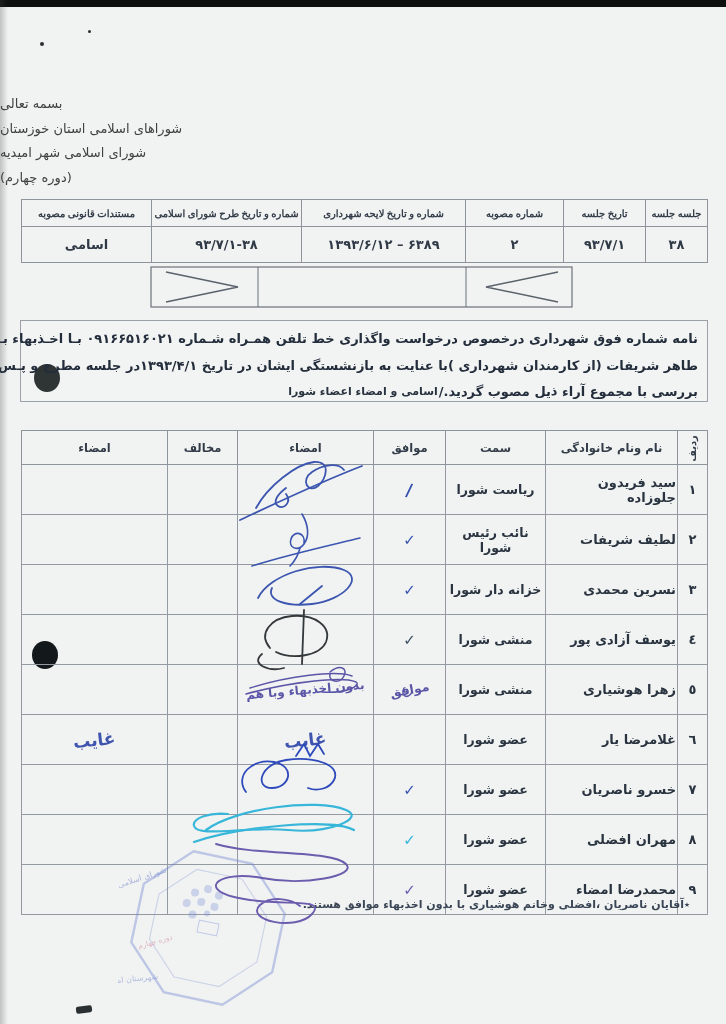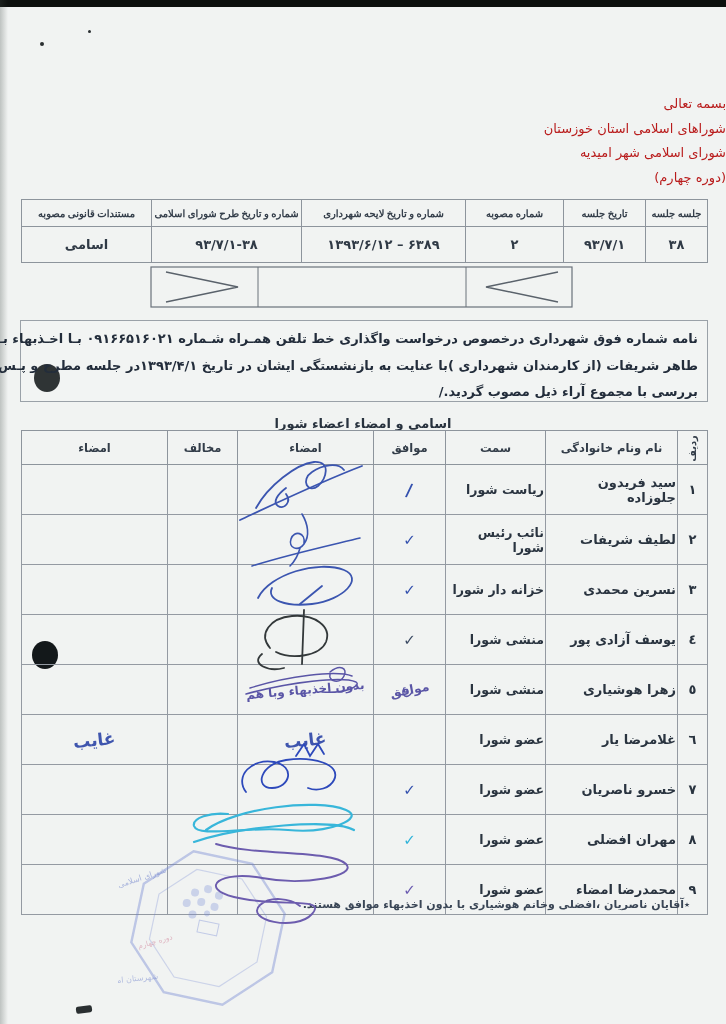--- a/index.html
+++ b/index.html
@@ -9,51 +9,51 @@
     font-family:"DejaVu Sans",sans-serif;direction:rtl;color:#2e3842;
   }
   .abs{position:absolute;}
   
   .scan-top{left:0;top:0;width:726px;height:7px;background:#0d100e;}
   .scan-left{left:0;top:0;width:8px;height:1024px;
     background:linear-gradient(to right,rgba(60,70,66,.28),rgba(60,70,66,0));}
   .hole{width:26px;height:28px;background:#13181a;border-radius:50%;}
   .speck{background:#2a2f31;border-radius:2px;}
   
-  .doc-header{left:0;top:92px;width:726px;text-align:right;
-    font-size:13px;line-height:24.5px;color:#b91c1c;}
+  .doc-header{left:0;top:92px;width:726px;text-align:left;
+    font-size:13px;line-height:24.5px;color:#404040;}
   
   table{border-collapse:collapse;table-layout:fixed;}
   .info-table{left:21px;top:199px;width:686px;}
   .info-table th{border:1px solid #8d949c;height:26px;
     font-size:10px;font-weight:bold;color:#353f4b;padding:0 2px;font-family:Liberation Serif, serif;}
   .info-table td{border:1px solid #8d949c;height:33px;
     font-size:13px;font-weight:bold;color:#303a46;text-align:center;}
   .ltr-num{direction:ltr;unicode-bidi:isolate;}
   
   .banner-svg{left:150px;top:264px;}
   .banner-title{left:258px;top:276px;width:208px;text-align:center;
     font-size:15px;font-weight:bold;color:#2b3540;}
   
   .res-box{left:20px;top:320px;width:686px;height:80px;
     border:1px solid #9aa1a8;background:rgba(255,255,255,.12);}
   .res-line{padding:0 9px;font-size:13px;font-weight:bold;color:#232d3b;
     line-height:26.5px;white-space:nowrap;}
   .res-line.first{padding-top:5px;}
-  .section-title{left:0;top:416px;width:726px;text-align:center;
-    font-size:13px;font-weight:bold;color:#28323e;}
+  .section-title{left:0;top:385px;width:726px;text-align:center;
+    font-size:11px;font-weight:bold;color:#28323e;}
   
   .members-table{left:21px;top:430px;width:686px;}
   .members-table th{border:1px solid #8d949c;height:31px;
     font-size:11.5px;font-weight:bold;color:#333d49;}
   .members-table td{border:1px solid #949aa2;height:47px;
     font-size:13px;font-weight:bold;color:#2a3440;text-align:center;
     overflow:visible;}
   .members-table td.name{text-align:right;}
-  .members-table td.role{font-size:12.5px;text-align:right;}
+  .members-table td.role{font-size:12.5px;}
   .rank-head{display:inline-block;transform:rotate(-90deg);font-size:10px;}
   .mark{font-size:15px;font-weight:bold;display:inline-block;}
   .mk-slash{transform:rotate(8deg);font-size:17px;}
   .c-blue{color:#3350ae;} .c-dark{color:#3b4a63;} .c-cyan{color:#2fb3d9;}
   .c-purple{color:#6a5ab0;}
   .hand-ghayeb{font-size:17px;transform:rotate(-6deg);display:inline-block;color:#3f55ae;}
   .hand-note{font-size:12px;transform:rotate(-5deg);display:inline-block;color:#5a55a6;white-space:nowrap;}
   .hand-vote{font-size:12.5px;transform:rotate(-10deg);display:inline-block;color:#5a55a6;}
   
   .footnote{right:36px;top:898px;font-size:11px;font-weight:bold;color:#3a4656;}

